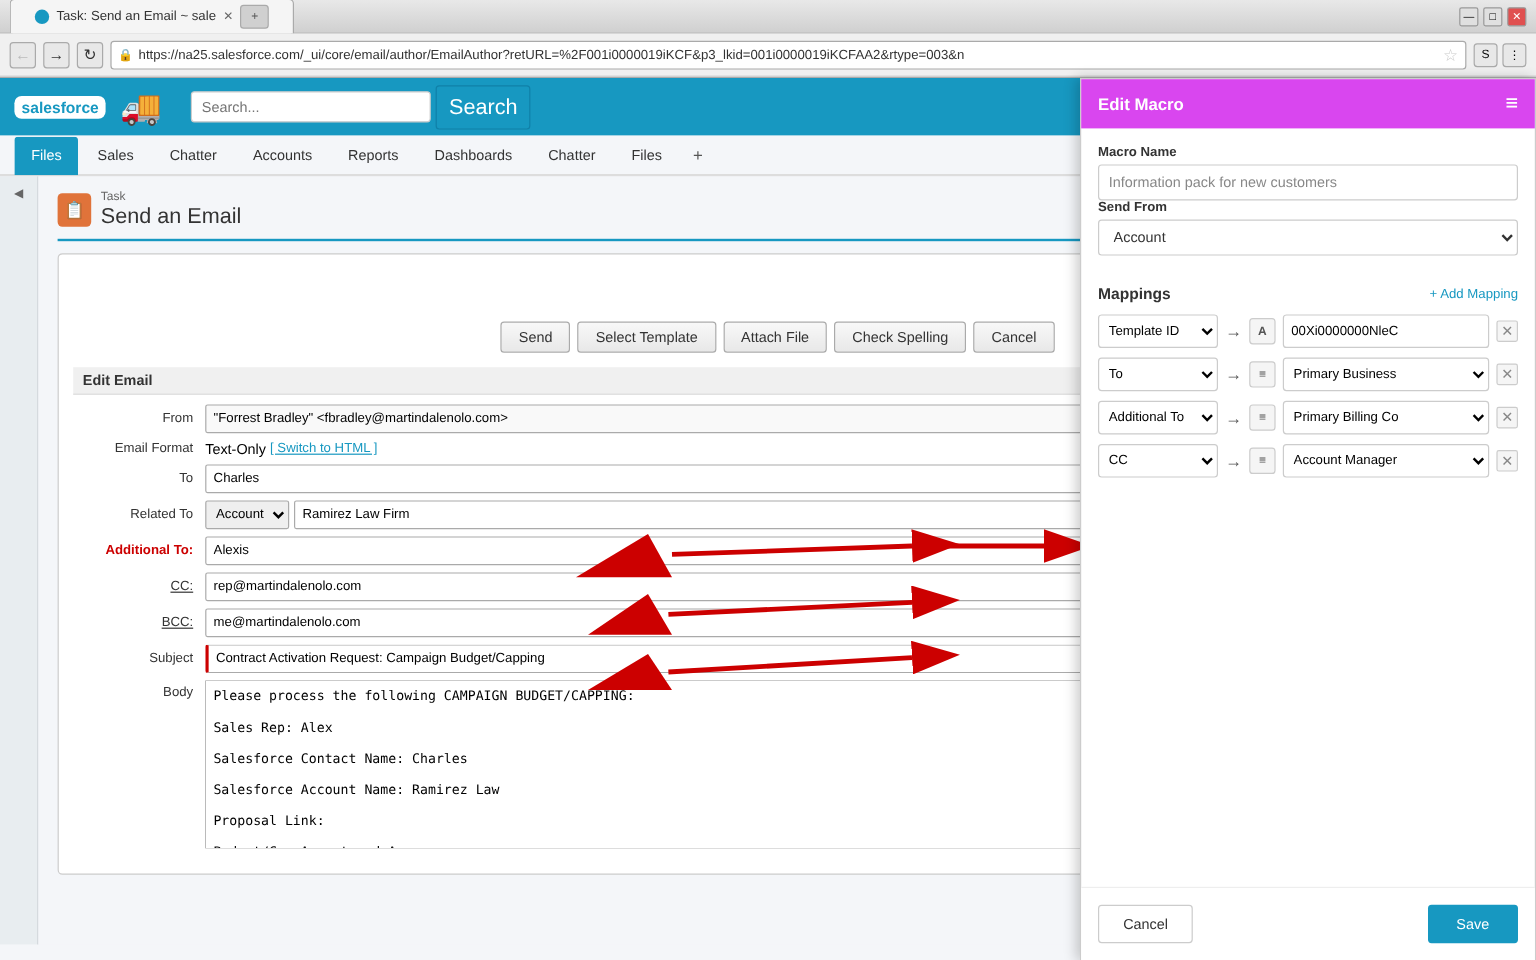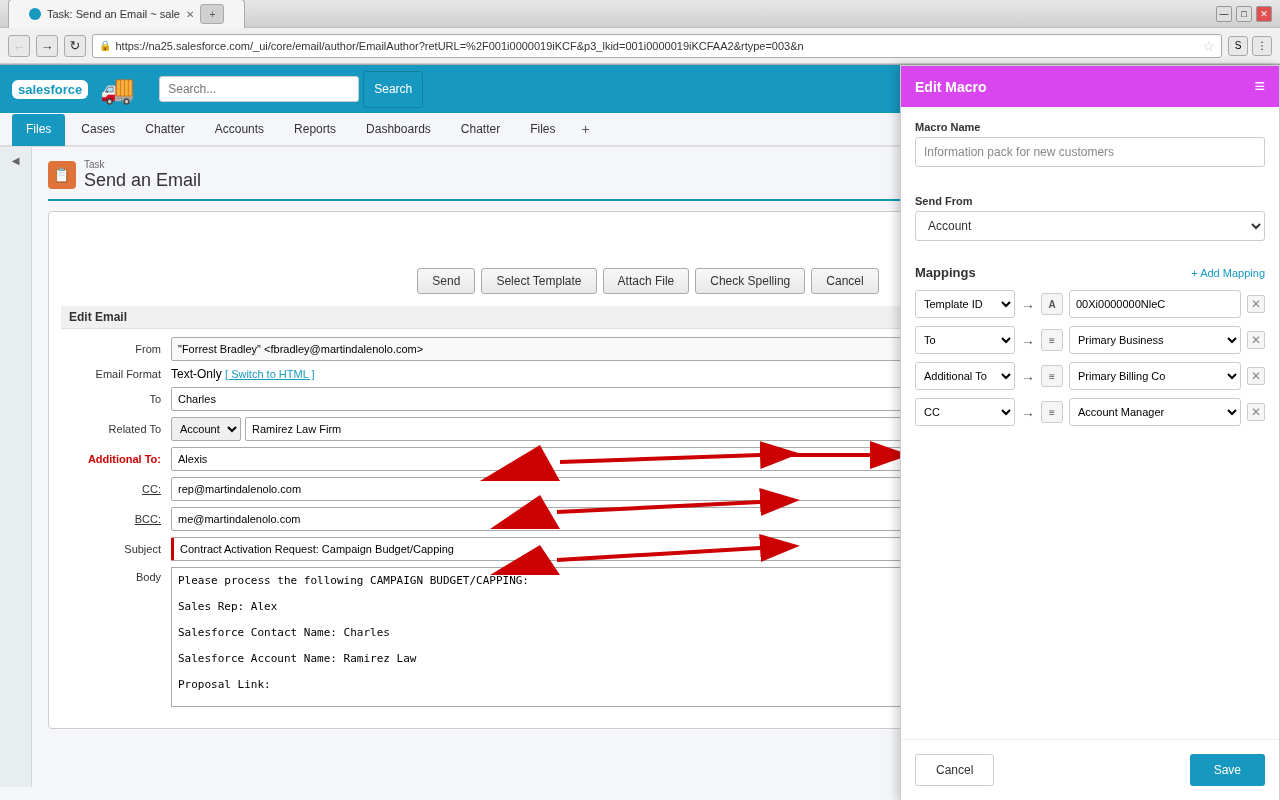--- a/index.html
+++ b/index.html
@@ -169,21 +169,21 @@
       padding: 0 8px;
       font-size: 12px;
     }
     .sf-search-btn {
       height: 37px;
       padding: 0 10px;
       background: #1798c1;
       color: white;
       border: 1px solid #1080a8;
       border-radius: 3px;
-      font-size: 12px;
+      font-size: 18px;
       cursor: pointer;
     }
 
     
     .sf-nav {
       background: #f4f6f9;
       border-bottom: 2px solid #ddd;
       display: flex;
       align-items: center;
       padding: 0 12px;
@@ -399,21 +399,21 @@
       margin-bottom: 4px;
       font-weight: bold;
     }
     .macro-input {
       width: 100%;
       height: 30px;
       border: 1px solid #ccc;
       border-radius: 3px;
       padding: 0 8px;
       font-size: 12px;
-      margin-bottom: 28px;
+      margin-bottom: 0;
       color: #888;
     }
     .macro-select {
       width: 100%;
       height: 30px;
       border: 1px solid #ccc;
       border-radius: 3px;
       padding: 0 8px;
       font-size: 12px;
       margin-bottom: 12px;
@@ -583,21 +583,21 @@
     <div class="sf-logo">salesforce</div>
     <span style="font-size:28px;">🚚</span>
     <div class="sf-search-bar">
       <input class="sf-search-input" placeholder="Search..." style="">
       <button class="sf-search-btn">Search</button>
     </div>
   </div>
 
   <div class="sf-nav">
     <div class="sf-nav-item active">Files</div>
-    <div class="sf-nav-item">Cases</div>
+    <div class="sf-nav-item">Sales</div>
     <div class="sf-nav-item">Chatter</div>
     <div class="sf-nav-item">Accounts</div>
     <div class="sf-nav-item">Reports</div>
     <div class="sf-nav-item">Dashboards</div>
     <div class="sf-nav-item">Chatter</div>
     <div class="sf-nav-item">Files</div>
     <div class="sf-nav-plus">+</div>
   </div>
 
   <div class="sf-content">

